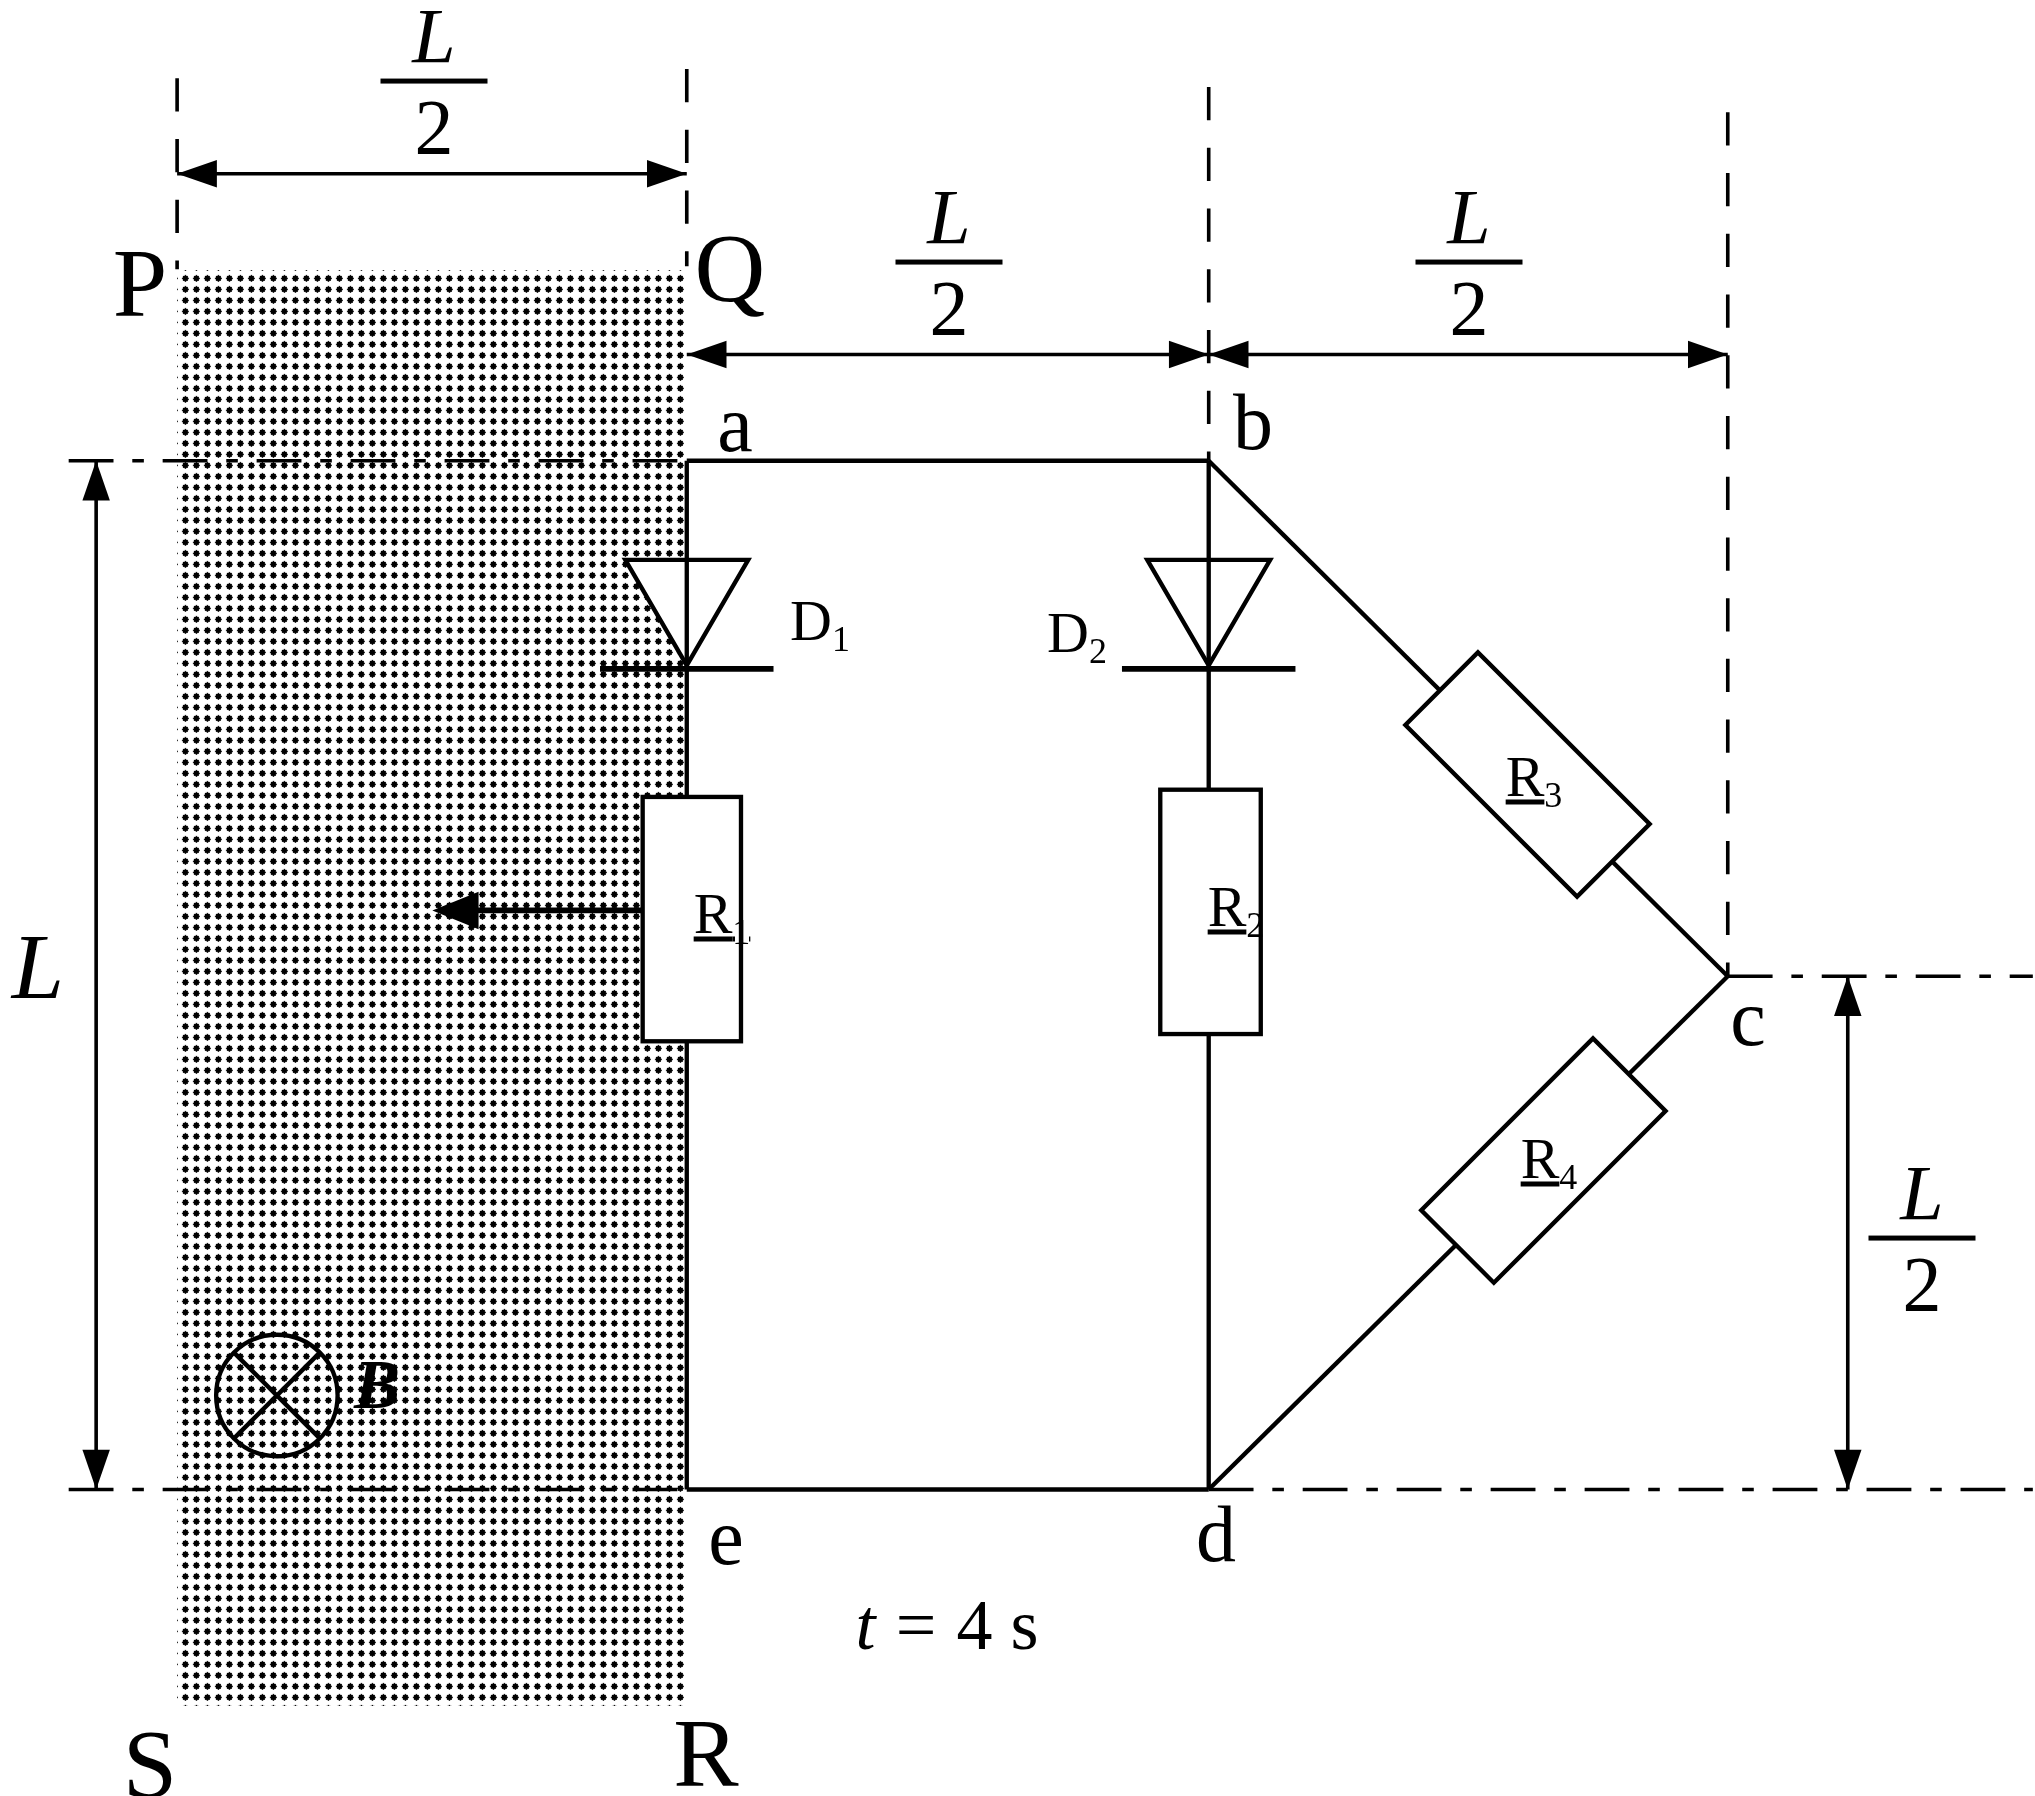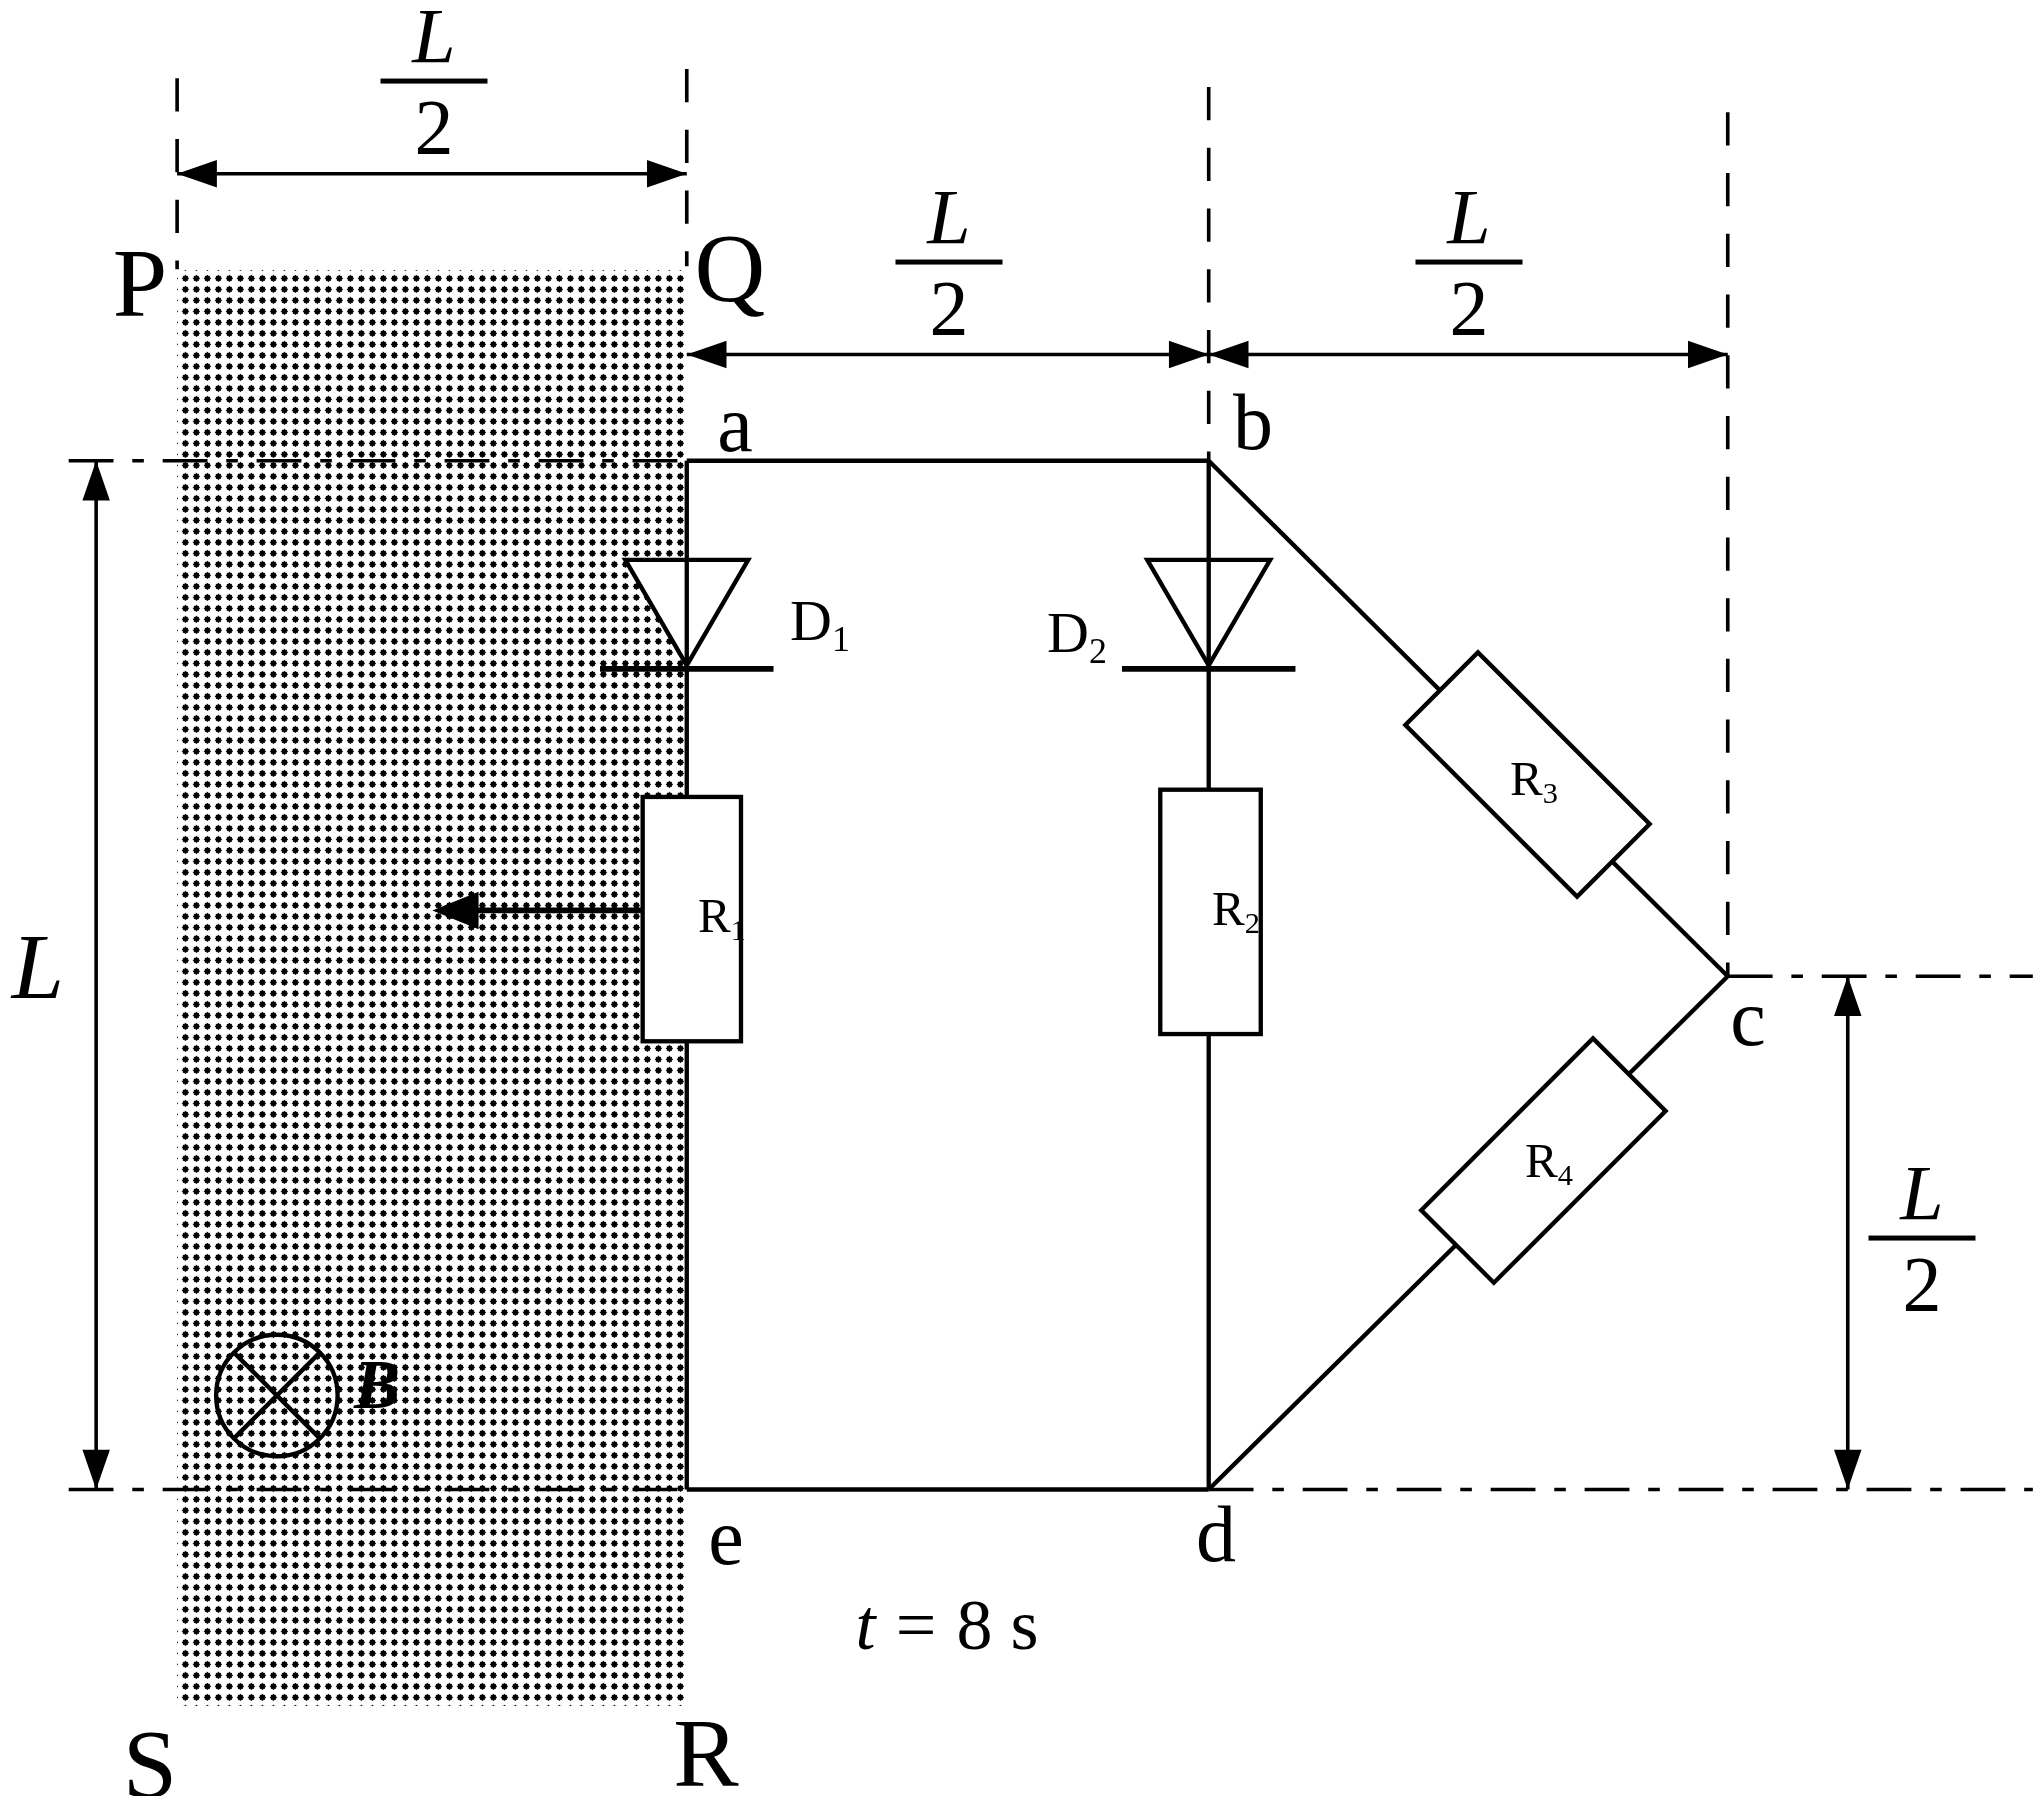--- a/index.html
+++ b/index.html
@@ -22,21 +22,21 @@
   svg{position:absolute;left:0;top:0;}
   .lbl{
     position:absolute;
     transform:translate(-50%,-50%);
     white-space:nowrap;
     line-height:1;
     z-index:5;
   }
   .corner{font-size:98px;}
   .node{font-size:80px;}
-  .comp{font-size:49px;}
+  .comp{font-size:58px;text-decoration:underline;}
   .comp .sub, .dlabel .sub{font-size:0.62em;vertical-align:-0.28em;}
   .dlabel{font-size:58px;}
   .italic{font-style:italic;}
   .blabel{font-size:69px;font-style:italic;font-weight:bold;}
   .llabel{font-size:94px;font-style:italic;}
   .frac{
     position:absolute;
     transform:translate(-50%,-50%);
     display:flex;flex-direction:column;align-items:center;
     font-size:78px;line-height:0.92;z-index:5;
@@ -169,17 +169,17 @@
     <span class="fbar"></span>
     <span class="den">2</span>
   </div>
   <div class="frac" style="left:1922px;top:1238px;">
     <span class="num">L</span>
     <span class="fbar"></span>
     <span class="den">2</span>
   </div>
 
   <div class="lbl caption" style="left:947px;top:1625px;">
-    <span class="italic">t</span><span class="sp"></span><span>=</span><span class="sp"></span><span>8 s</span>
+    <span class="italic">t</span><span class="sp"></span><span>=</span><span class="sp"></span><span>4 s</span>
   </div>
 
 </div>
 
 
 </body></html>

